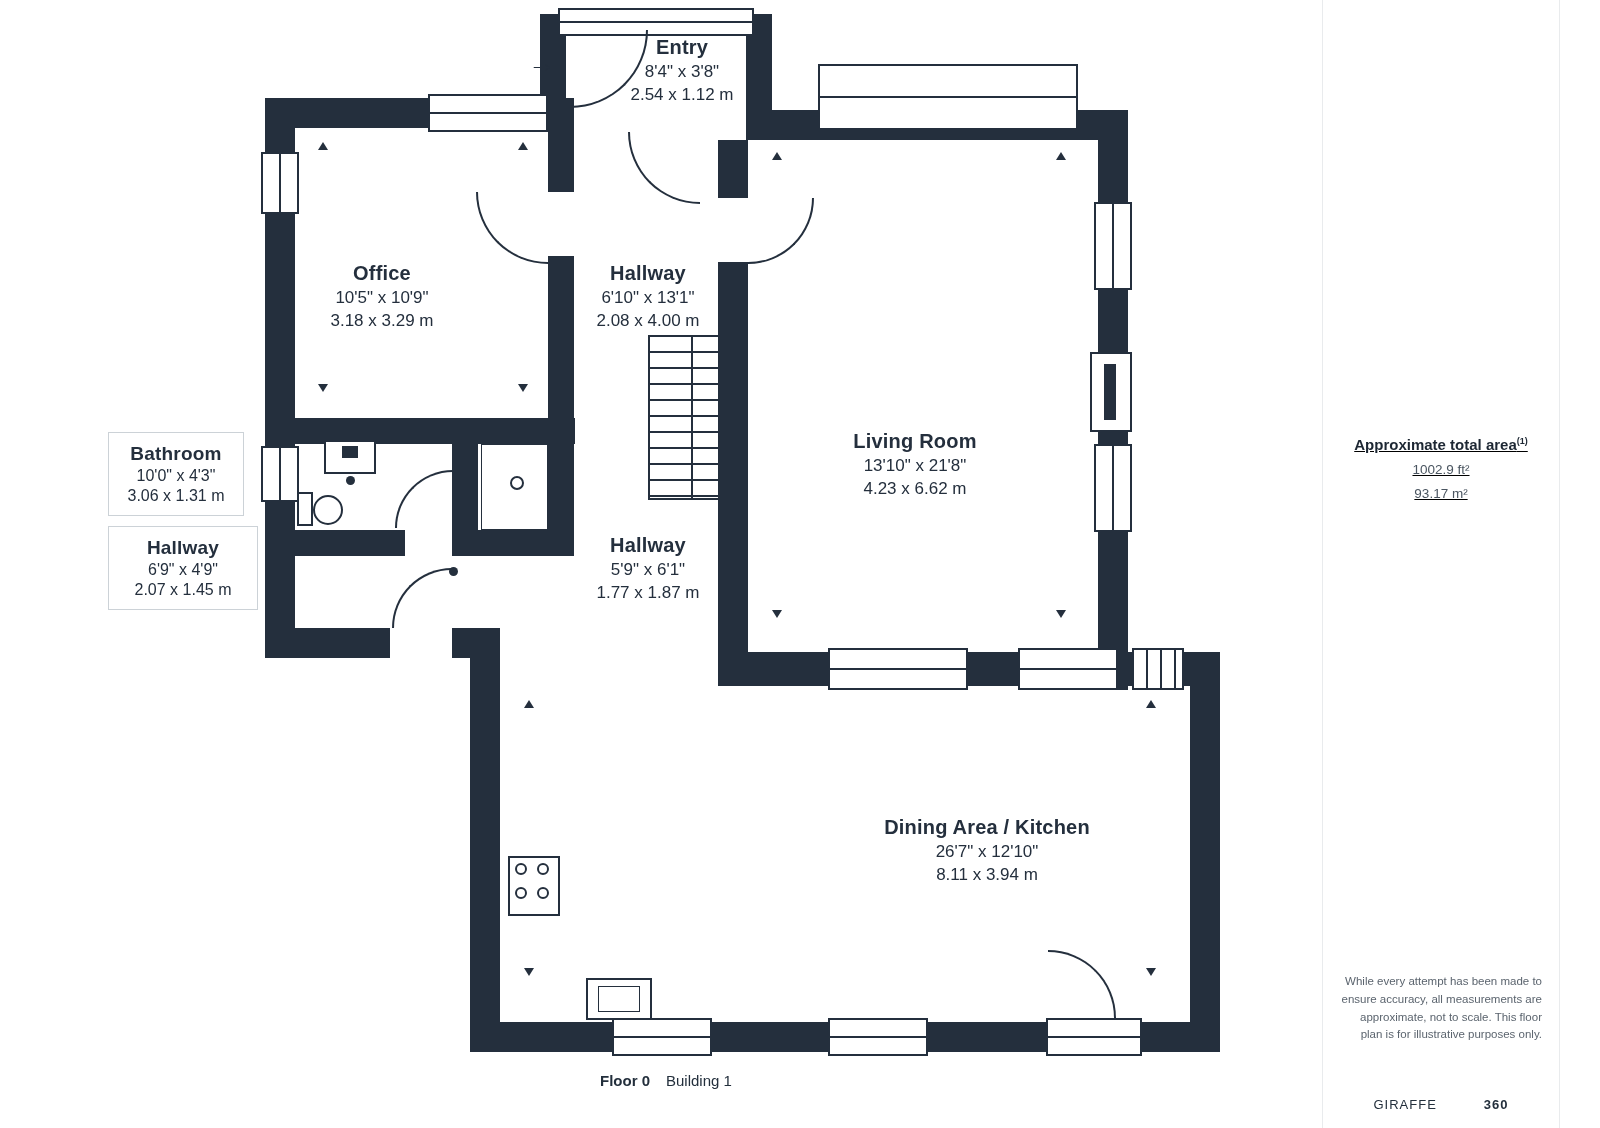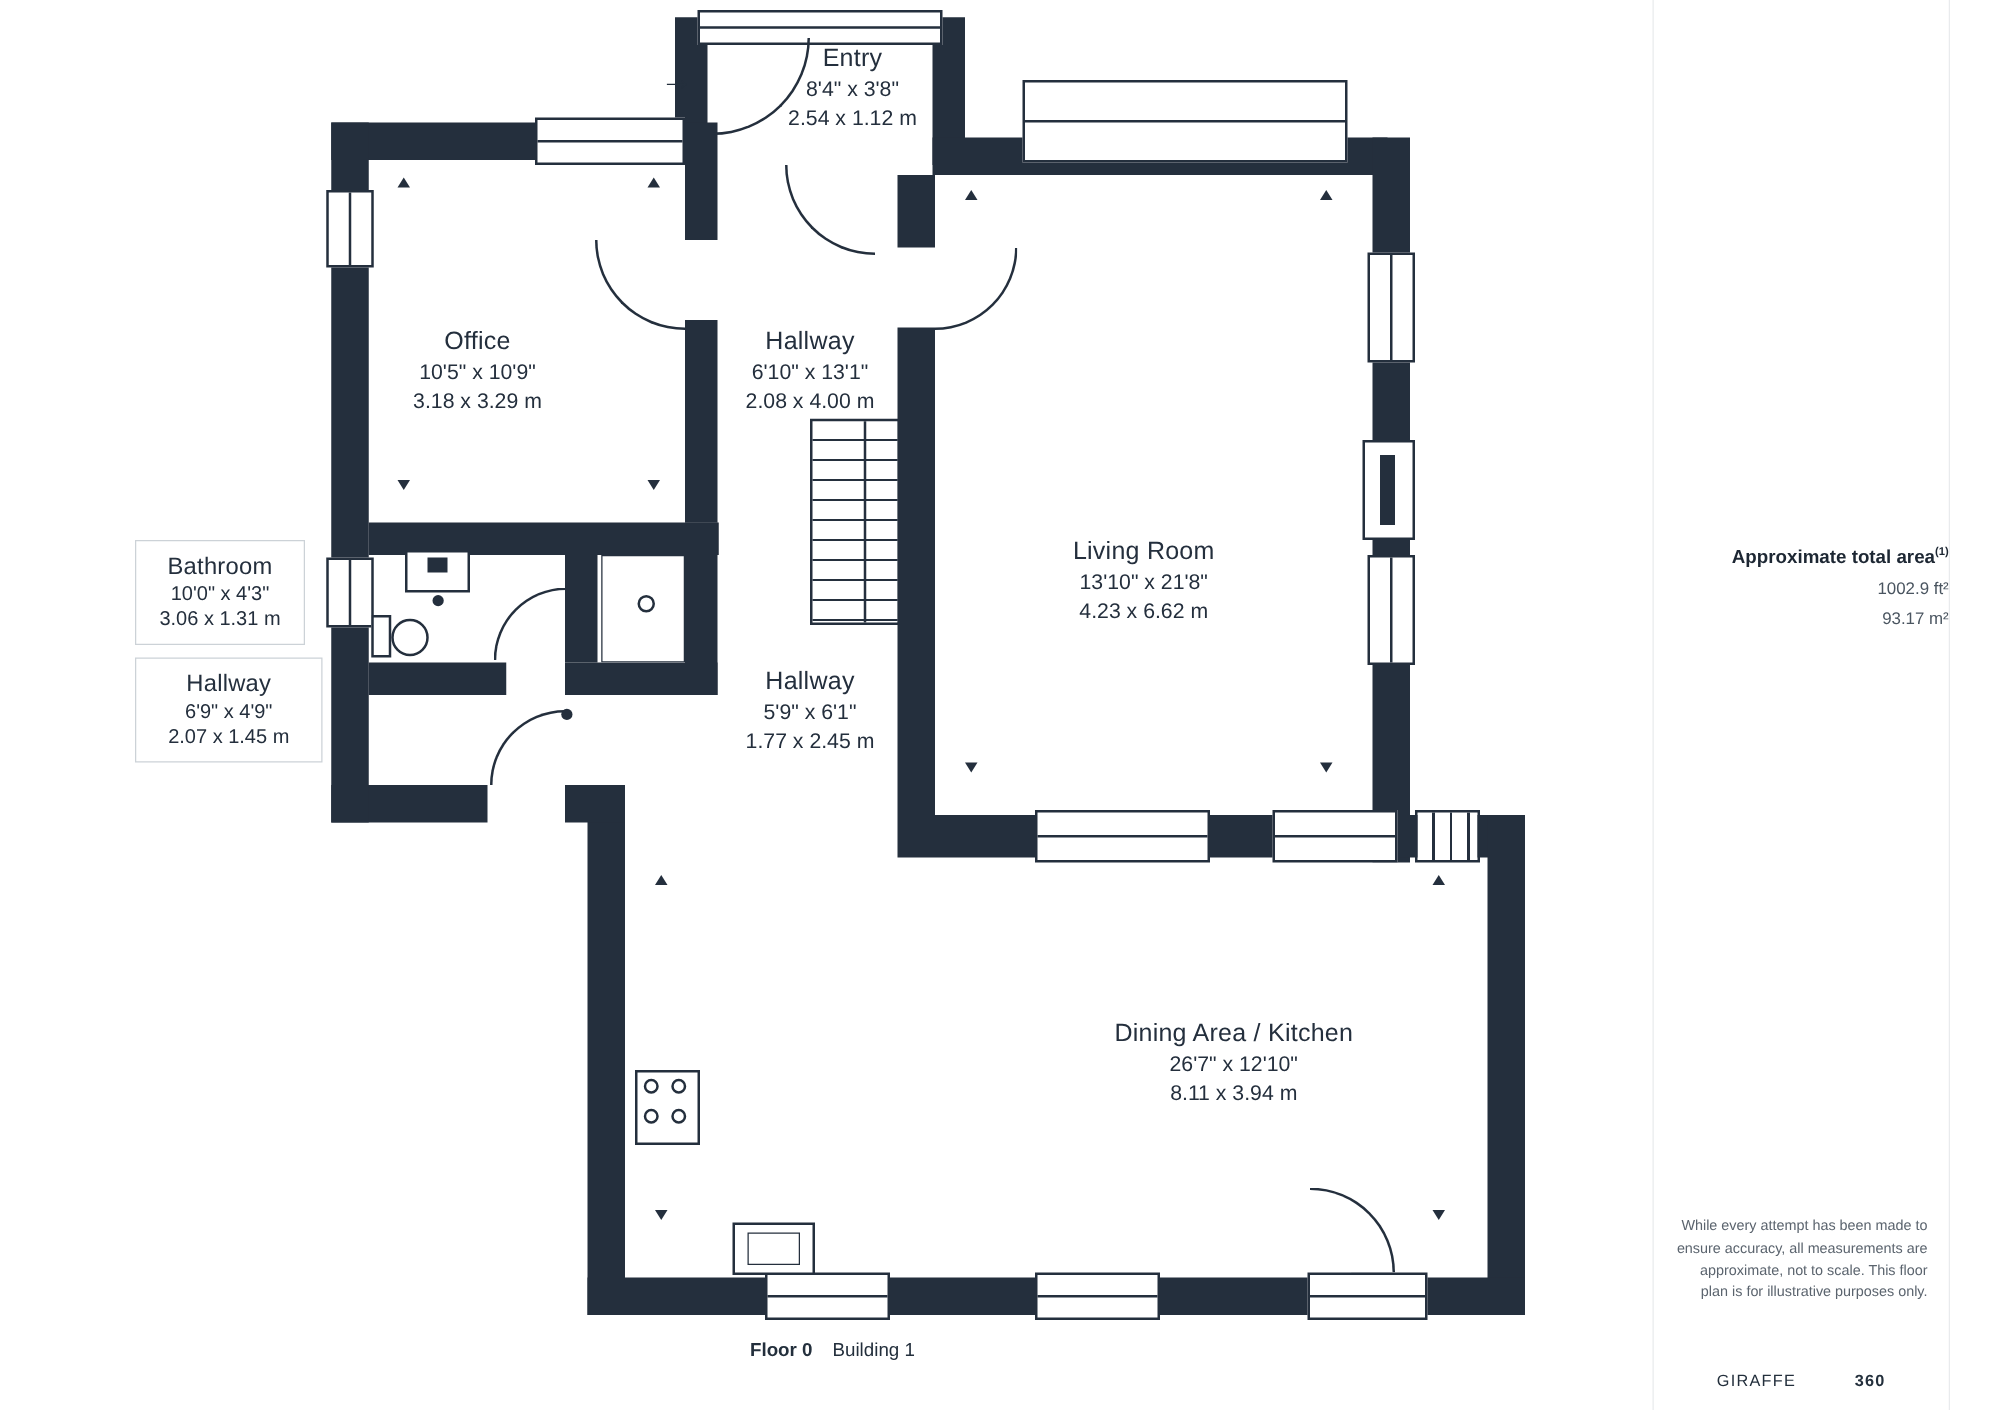--- a/index.html
+++ b/index.html
@@ -29,33 +29,33 @@
     background: repeating-linear-gradient(180deg, #fff 0 14px, var(--wall) 14px 16px); }
   .stairs::after { content: ""; position: absolute; top: 0; bottom: 0; left: 60%; width: 2px; background: var(--wall); }
   .steps { position: absolute; border: 2px solid var(--wall);
     background: repeating-linear-gradient(90deg, #fff 0 12px, var(--wall) 12px 14px); }
   .tk { position: absolute; width: 0; height: 0; border-left: 5px solid transparent; border-right: 5px solid transparent; }
   .tk-u { border-bottom: 8px solid var(--wall); }
   .tk-d { border-top: 8px solid var(--wall); }
   .arrow { position: absolute; color: var(--wall); font-size: 27px; font-weight: bold; line-height: 1; }
 
   .room-label { position: absolute; text-align: center; color: var(--ink); }
-  .room-label .rn { font-weight: 400; font-size: 20px; letter-spacing: .2px; }
+  .room-label .rn { font-weight: 700; font-size: 20px; letter-spacing: .2px; }
   .room-label .rd { font-size: 17px; margin-top: 3px; }
   .room-label.boxed { background: #fff; border: 1px solid #ccd2d7; padding: 10px 6px; }
   .room-label.boxed .rn { font-size: 19px; }
   .room-label.boxed .rd { font-size: 16px; margin-top: 2px; }
 
   .sidebar { position: absolute; left: 1322px; top: 0; width: 238px; height: 1128px;
     border-left: 1px solid var(--line); border-right: 1px solid var(--line); }
   .sb-logo-sec { position: absolute; left: 0; right: 0; top: 0; height: 160px; border-bottom: 1px solid var(--line); }
   .logo { position: absolute; left: 74px; top: 30px; font-family: "DejaVu Serif", serif; font-style: italic;
     font-size: 68px; line-height: 1; color: #d6dadd; letter-spacing: -4px; }
   .logo-bar { position: absolute; left: 116px; top: 108px; width: 44px; height: 5px; background: var(--red); }
-  .area { position: absolute; left: 0; right: 0; top: 436px; text-align: right; }
+  .area { position: absolute; left: 0; right: 0; top: 436px; text-align: center; text-decoration: underline; }
   .area-title { font-size: 15px; font-weight: 700; color: #1d2733; }
   .area-title sup { font-size: 9px; }
   .area-val { font-size: 13.5px; color: #4a5560; margin-top: 9px; }
   .fn { position: absolute; left: 0; right: 0; top: 895px; height: 56px; border-top: 1px solid var(--line);
     border-bottom: 1px solid var(--line); display: flex; align-items: center; justify-content: center;
     font-size: 11.5px; color: var(--gray); }
   .disc { position: absolute; left: 0; right: 0; top: 951px; bottom: 0; text-align: center; }
   .disc-text { padding: 22px 17px 0; font-size: 11.5px; line-height: 1.55; color: var(--gray); text-align: right; }
   .brand { position: absolute; left: 0; right: 0; bottom: 16px; font-size: 13px; letter-spacing: 1px; color: #232f3c; }
   .brand b { font-weight: 700; margin-left: 47px; }
@@ -174,21 +174,21 @@
     <div class="rd">3.06 x 1.31 m</div>
   </div>
   <div class="room-label boxed" style="left:108px;top:526px;width:150px">
     <div class="rn">Hallway</div>
     <div class="rd">6'9" x 4'9"</div>
     <div class="rd">2.07 x 1.45 m</div>
   </div>
   <div class="room-label" style="left:548px;top:534px;width:200px">
     <div class="rn">Hallway</div>
     <div class="rd">5'9" x 6'1"</div>
-    <div class="rd">1.77 x 2.45 m</div>
+    <div class="rd">1.77 x 1.87 m</div>
   </div>
   <div class="room-label" style="left:852px;top:816px;width:270px">
     <div class="rn">Dining Area / Kitchen</div>
     <div class="rd">26'7" x 12'10"</div>
     <div class="rd">8.11 x 3.94 m</div>
   </div>
 </div>
 
 <div class="sidebar">
 

